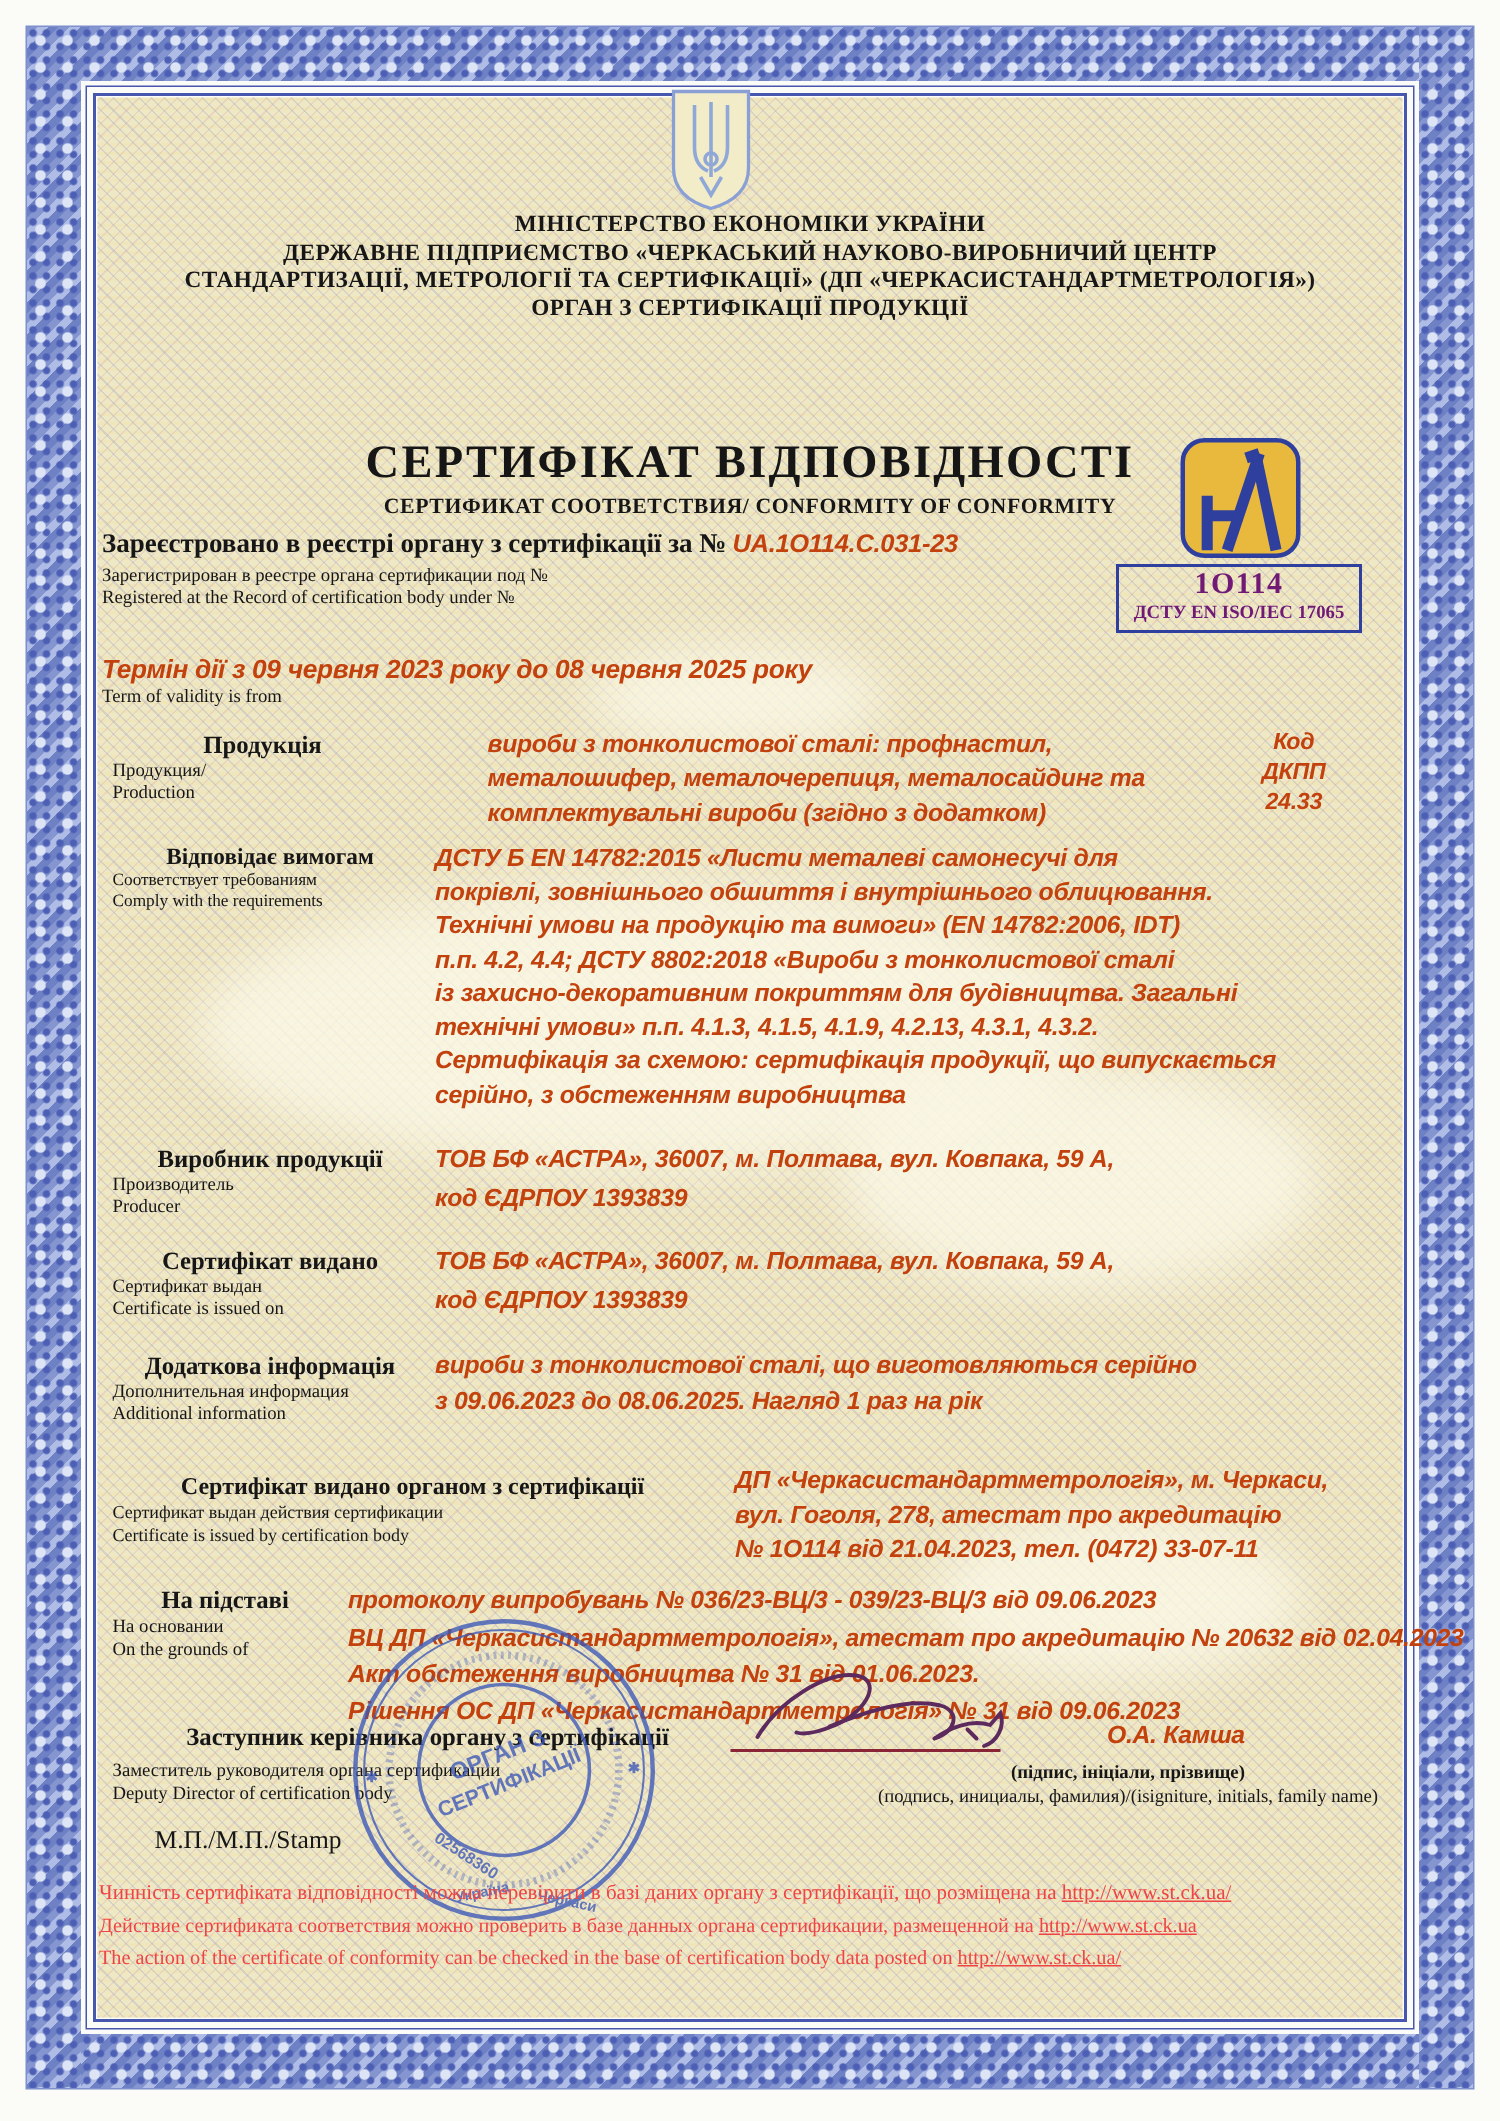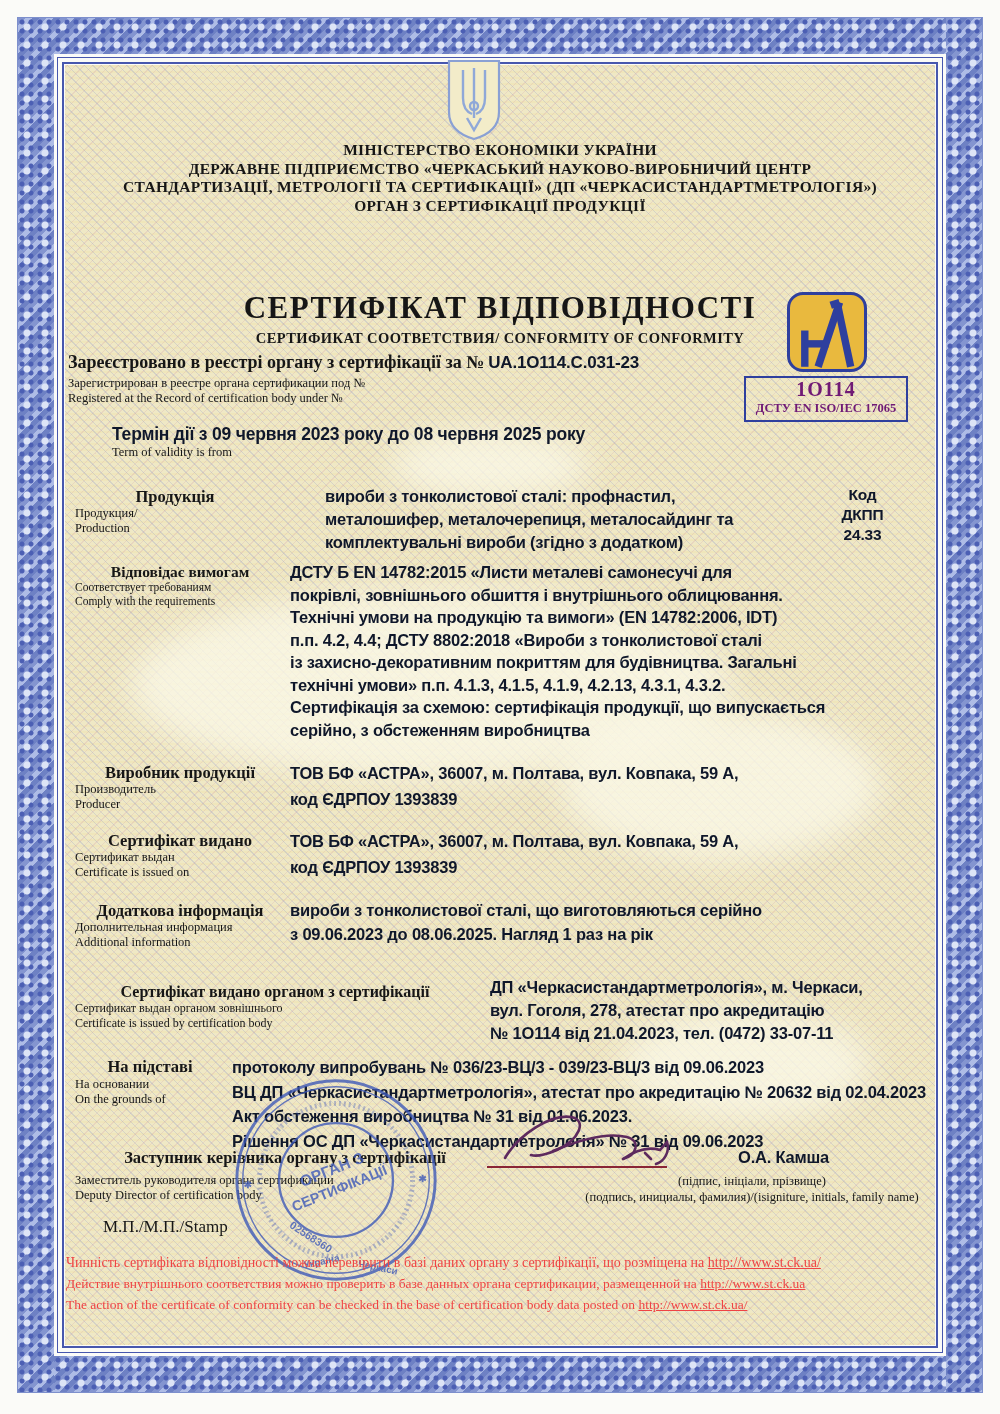--- a/index.html
+++ b/index.html
@@ -20,21 +20,21 @@
   .frame1{position:absolute;left:57px;right:57px;top:57px;bottom:61px;border:1.5px solid #4757ae;}
   .frame2{position:absolute;left:62px;right:62px;top:62px;bottom:66px;border:2.5px solid #4757ae;}
   
   .content-bg{position:absolute;left:65px;right:65px;top:65px;bottom:69px;background-color:#efe8c5;
     background-image:
       repeating-linear-gradient(45deg, rgba(140,150,200,.26) 0 1px, transparent 1px 6px),
       repeating-linear-gradient(-45deg, rgba(205,145,165,.20) 0 1px, transparent 1px 6px),
       repeating-linear-gradient(0deg, rgba(240,222,155,.25) 0 2px, transparent 2px 6px);}
   .blotch{position:absolute;background:rgba(250,247,230,.8);border-radius:50%;filter:blur(16px);}
   .serifb{font-family:"Liberation Serif",serif;font-weight:700;text-align:center;}
-  .sansb{font-family:"Liberation Sans",sans-serif;font-weight:700;letter-spacing:-0.2px;color:#0f172a;}
+  .sansb{font-family:"Liberation Sans",sans-serif;font-weight:700;letter-spacing:-0.2px;color:#c2410c;font-style:italic;}
   .small{font-size:12.5px;line-height:14.5px;}
   .pre{white-space:pre;}
   .abs{position:absolute;}
   .ctr{left:0;right:0;text-align:center;}
   .url{text-decoration:underline;}
   .label-uk{font-size:16.5px;line-height:19px;}
   .footer-line{color:#ef4444;}
 </style>
 </head>
 <body>
@@ -94,21 +94,21 @@
 
   <div class="abs" style="left:68px;top:352px;">
     <div>
       <span class="serifb" style="font-size:18px;">Зареєстровано в реєстрі органу з сертифікації за №</span>
       <span class="sansb" style="font-size:17px;">UA.1О114.С.031-23</span>
     </div>
     <div class="small" style="margin-top:3px;">Зарегистрирован в реестре органа сертификации под №</div>
     <div class="small">Registered at the Record of certification body under №</div>
   </div>
 
-  <div class="abs" style="left:68px;top:424px;margin-left:44px;">
+  <div class="abs" style="left:68px;top:436px;">
     <div class="sansb" style="font-size:17.5px;">Термін дії з 09 червня 2023 року  до  08 червня 2025 року</div>
     <div class="small">Term of validity is from</div>
   </div>
 
   <div class="abs" style="left:75px;top:487px;width:200px;">
     <div class="serifb label-uk">Продукція</div>
     <div class="small">Продукция/</div>
     <div class="small">Production</div>
   </div>
   <div class="abs sansb pre" style="left:290px;top:485px;font-size:16.5px;line-height:23px;margin-left:35px;">вироби з тонколистової сталі: профнастил,
@@ -151,21 +151,21 @@
   <div class="abs" style="left:75px;top:901px;width:210px;">
     <div class="serifb label-uk">Додаткова інформація</div>
     <div class="small">Дополнительная информация</div>
     <div class="small">Additional information</div>
   </div>
   <div class="abs sansb pre" style="left:290px;top:898px;font-size:16.5px;line-height:24px;">вироби з тонколистової сталі, що виготовляються серійно
 з 09.06.2023 до 08.06.2025. Нагляд 1 раз на рік</div>
 
   <div class="abs" style="left:75px;top:982px;width:400px;">
     <div class="serifb" style="font-size:16px;line-height:19px;">Сертифікат видано органом з сертифікації</div>
-    <div style="font-size:12px;line-height:14.5px;">Сертификат выдан органом зовнішнього</div>
+    <div style="font-size:12px;line-height:14.5px;">Сертификат выдан действия сертификации</div>
     <div style="font-size:12px;line-height:14.5px;">Certificate is issued by certification body</div>
   </div>
   <div class="abs sansb pre" style="left:490px;top:976px;font-size:16.5px;line-height:23px;">ДП «Черкасистандартметрологія», м. Черкаси,
 вул. Гоголя, 278, атестат про акредитацію
 № 1О114 від 21.04.2023, тел. (0472) 33-07-11</div>
 
   <div class="abs" style="left:75px;top:1057px;width:150px;">
     <div class="serifb" style="font-size:16.5px;line-height:20px;">На підставі</div>
     <div class="small">На основании</div>
     <div class="small">On the grounds of</div>
@@ -186,21 +186,21 @@
     <g fill="none" stroke="#5d2a5e" stroke-width="2.6" stroke-linecap="round">
       <path d="M10,52 C24,28 56,8 76,11 C93,14 84,34 62,44 C50,49 42,51 36,49"></path>
       <path d="M58,45 C84,34 112,26 132,31 C146,35 142,49 128,53"></path>
       <path d="M128,53 C138,46 152,40 165,44 L172,36 C175,45 170,55 161,58"></path>
       <path d="M150,47 L156,53"></path>
     </g>
   </svg>
   <div class="abs" style="left:487px;top:1166px;width:180px;border-top:2px solid #8a2535;"></div>
 
   <div class="abs sansb" style="left:738px;top:1148px;font-size:16.5px;text-align:right;">О.А. Камша</div>
-  <div class="abs" style="left:532px;top:1174px;width:440px;text-align:center;font-size:12.5px;line-height:15px;">(підпис, ініціали, прізвище)</div>
+  <div class="abs" style="left:532px;top:1174px;width:440px;text-align:center;font-size:12.5px;line-height:15px;font-weight:bold;">(підпис, ініціали, прізвище)</div>
   <div class="abs" style="left:512px;top:1190px;width:480px;text-align:center;font-size:12.5px;line-height:15px;">(подпись, инициалы, фамилия)/(isigniture, initials, family name)</div>
 
   <svg class="abs" style="left:228px;top:1072px;opacity:.78;" width="216" height="216" viewBox="0 0 220 220">
     <g fill="none" stroke="#3b57b8">
       <circle cx="110" cy="110" r="101" stroke-width="3"></circle>
       <circle cx="110" cy="110" r="95" stroke-width="1.4"></circle>
       <circle cx="110" cy="110" r="58" stroke-width="2.4"></circle>
       <circle cx="110" cy="110" r="78" stroke-width="5" stroke-dasharray="2 3" opacity=".45"></circle>
     </g>
     <g fill="#3b57b8" font-family="Liberation Sans, sans-serif" font-weight="700">
@@ -214,20 +214,20 @@
       <text x="16" y="118" font-size="10">✱</text>
       <text x="194" y="112" font-size="10">✱</text>
     </g>
   </svg>
 
   <div class="abs" style="left:66px;top:1252px;width:880px;">
     <div class="footer-line" style="font-size:14px;line-height:21px;">
       <span>Чинність сертифіката відповідності можна перевірити в базі даних органу з сертифікації, що розміщена на </span><span class="url">http://www.st.ck.ua/</span>
     </div>
     <div class="footer-line" style="font-size:13.5px;line-height:21px;">
-      <span>Действие внутрішнього соответствия можно проверить в базе данных органа сертификации, размещенной на  </span><span class="url">http://www.st.ck.ua</span>
+      <span>Действие сертификата соответствия можно проверить в базе данных органа сертификации, размещенной на  </span><span class="url">http://www.st.ck.ua</span>
     </div>
     <div class="footer-line" style="font-size:13.5px;line-height:21px;">
       <span>The action of the certificate of conformity can be checked in the base of certification body data posted on </span><span class="url">http://www.st.ck.ua/</span>
     </div>
   </div>
 
 </div>
 
 </body></html>

